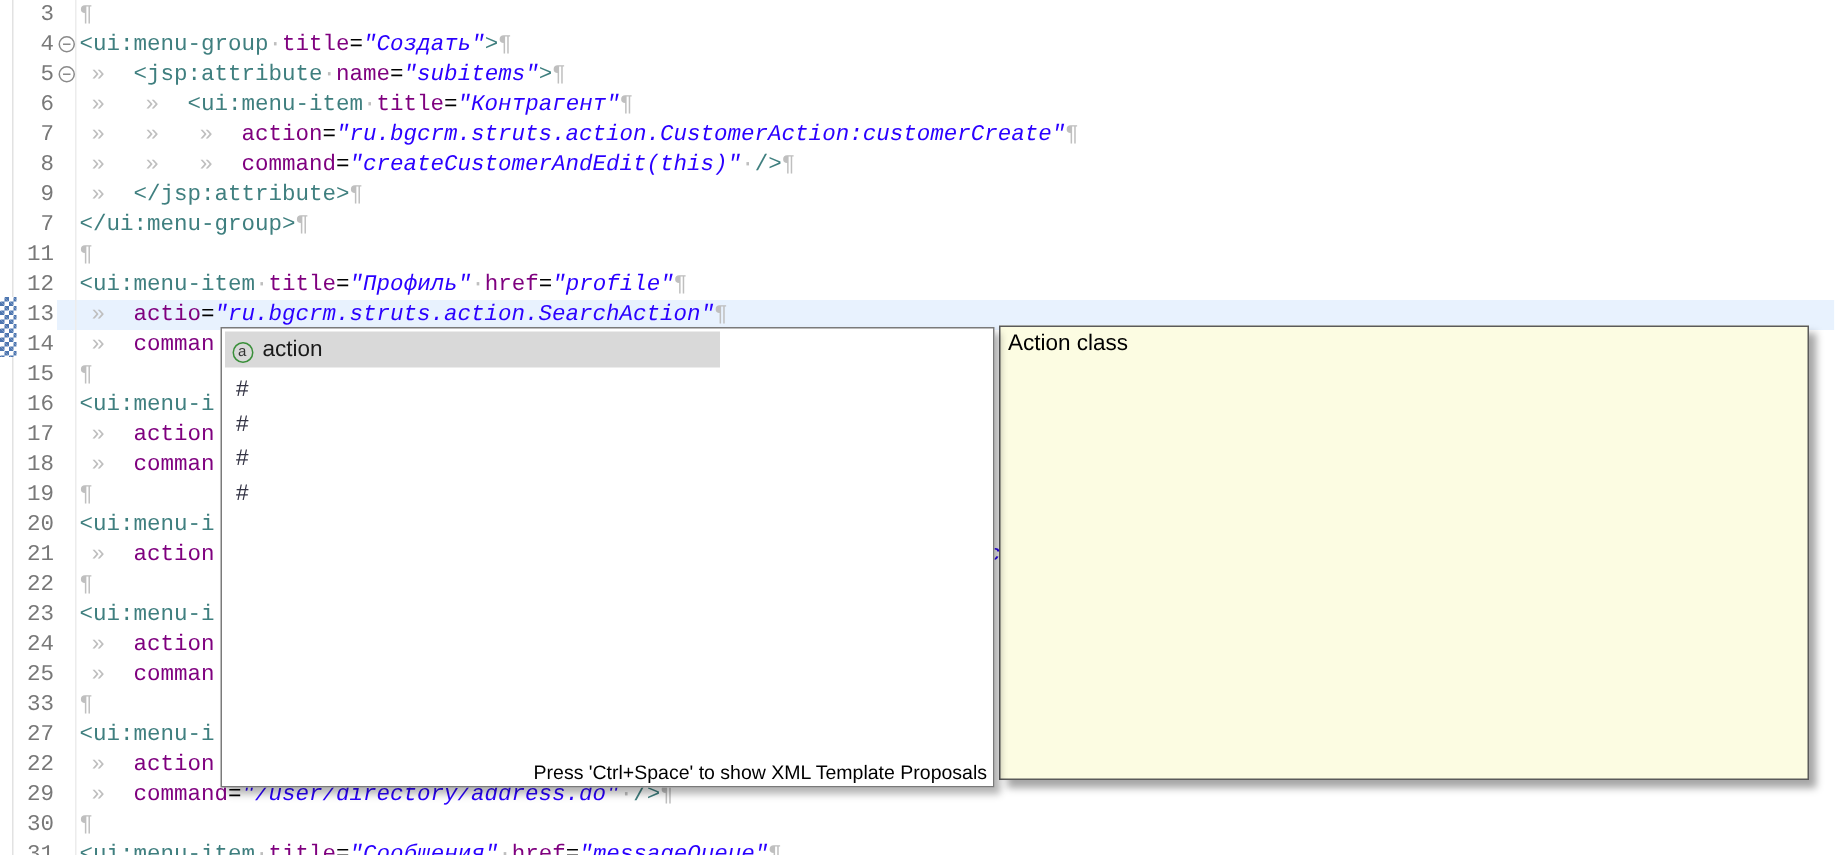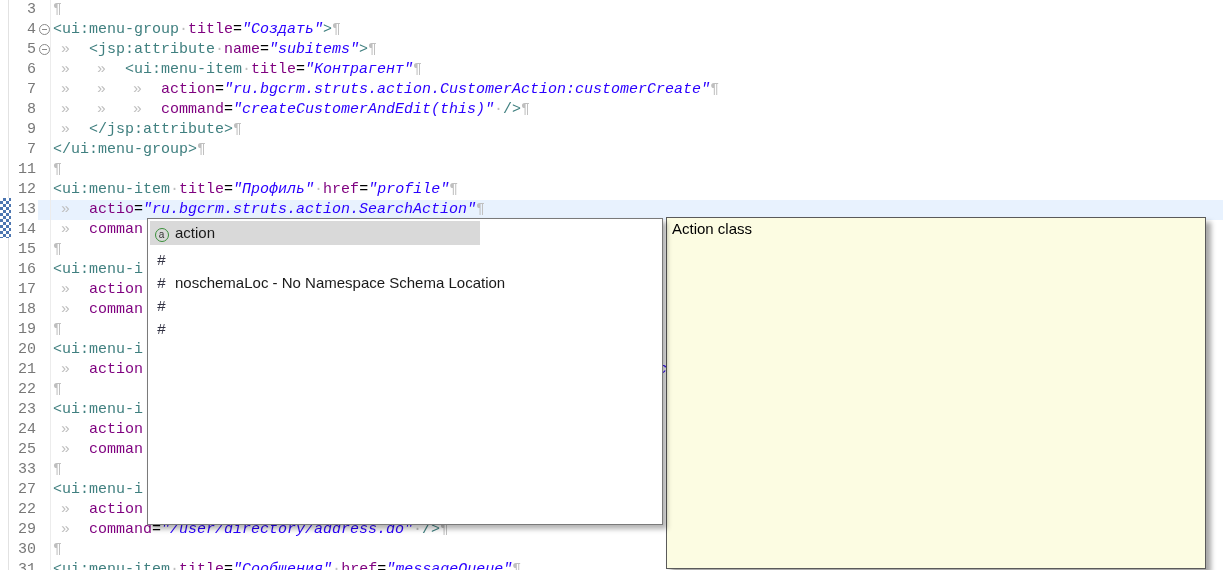--- a/index.html
+++ b/index.html
@@ -62,21 +62,21 @@
   .ico-attr { display:inline-block; width:14px; height:14px; line-height:12px;
               border:1px solid var(--icon-attr); border-radius:50%;
               font-size:10px; color:#333; box-sizing:border-box;
               font-family:"Liberation Sans",sans-serif; }
   .ico-tmpl { color:var(--icon-template); font-size:15px;
               font-family:"Liberation Sans",sans-serif; }
   .assist-status { position:absolute; right:4px; bottom:2px; font-size:13px;
               color:#000; white-space:nowrap; }
   
   .hover-panel {
-    position:absolute; left:666px; top:217px; width:540px; height:352px;
+    position:absolute; left:666px; top:217px; width:540px; height:303px;
     background:var(--panel-bg); border:1px solid var(--panel-border); z-index:2;
     box-sizing:border-box; box-shadow:5px 5px 5px rgba(0,0,0,0.35);
     font-family:"Liberation Sans","DejaVu Sans",sans-serif; font-size:15px;
     color:#000; padding:2px 5px; cursor:default;
   }
 </style>
 </head>
 <body>
 
 <div class="screen">
@@ -271,27 +271,27 @@
     <ul id="assist-list">
         <li class="selected">
           <span class="ico"><span class="ico-attr">a</span></span>
           <span>action</span>
         </li>
         <li class="">
           <span class="ico"><span class="ico-tmpl">#</span></span>
         </li>
         <li class="">
           <span class="ico"><span class="ico-tmpl">#</span></span>
-          <span>noschemaLoc - No Namespace Schema Location</span>
         </li>
         <li class="">
           <span class="ico"><span class="ico-tmpl">#</span></span>
         </li>
         <li class="">
           <span class="ico"><span class="ico-tmpl">#</span></span>
         </li>
       </ul>
+    <div class="assist-status">Press 'Ctrl+Space' to show XML Template Proposals</div>
   </div>
 
   <div class="hover-panel">
     <span>Action class</span>
   </div>
 </div>
 
 </body></html>

